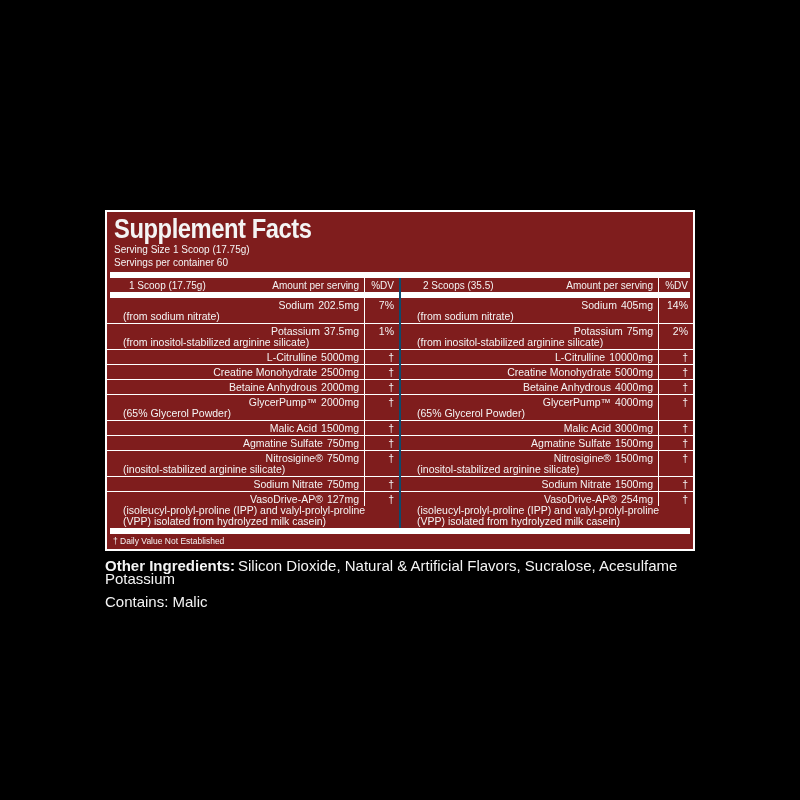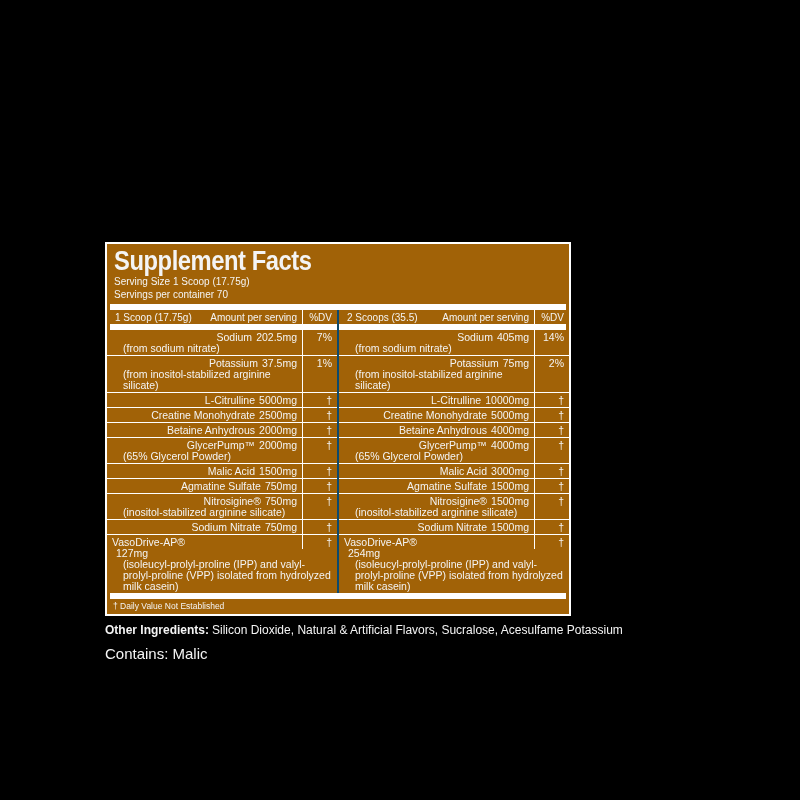--- a/index.html
+++ b/index.html
@@ -2,62 +2,62 @@
 <html><head>
 <meta charset="utf-8">
 <style>
   html,body{margin:0;padding:0;}
   body{
     width:800px;height:800px;background:#000;position:relative;overflow:hidden;
     font-family:"Liberation Sans", sans-serif;color:#f4f4f4;
     -webkit-font-smoothing:antialiased;
   }
   .wrap{position:absolute;left:105px;top:210px;width:590px;}
-  .facts-box{border:2px solid #fff;background:#a16207;box-sizing:border-box;width:466px;margin-top:32px;}
+  .facts-box{border:2px solid #fff;background:#7f1d1d;box-sizing:border-box;width:590px;}
   .head{padding:3px 7px 0 7px;}
   .title{
     font-size:27px;font-weight:bold;line-height:1.05;letter-spacing:-0.5px;
     transform:scaleX(0.88);transform-origin:left center;white-space:nowrap;
   }
   .serv{font-size:10px;line-height:12px;margin-top:1px;}
   .bar{height:6px;background:#fff;}
   .bar.top{margin:3px 3px 0 3px;}
   .bar.bottom{margin:0 3px;}
   .cols{display:flex;align-items:stretch;}
   .half{flex:1 1 0;min-width:0;}
   .half.right{border-left:2px solid #0c4a6e;}
   .half .bar.underhead{margin:0 0 0 3px;}
   .half.right .bar.underhead{margin:0 3px 0 0;}
   .thead{display:flex;font-size:10px;line-height:11px;}
-  .th-main{flex:1;display:flex;justify-content:space-between;padding:2px 5px 1px 8px;min-width:0;}
+  .th-main{flex:1;display:flex;justify-content:space-between;padding:2px 5px 1px 22px;min-width:0;}
   .th-dv{flex:0 0 35px;box-sizing:border-box;border-left:1px solid #fff;text-align:right;padding:2px 5px 1px 0;}
   .row{display:flex;border-bottom:1px solid #fff;font-size:10.5px;}
   .rows .row:last-child{border-bottom:none;}
   .rmain{flex:1;min-width:0;padding:1.5px 5px;}
   .l1{display:flex;justify-content:flex-end;line-height:11px;}
   .amt{white-space:nowrap;padding-left:4px;}
   .sub{padding-left:11px;line-height:11px;}
   .dvc{flex:0 0 35px;box-sizing:border-box;border-left:1px solid #fff;text-align:right;padding:1.5px 5px 0 0;line-height:11px;}
   .row.wide{display:block;position:relative;}
-  .row.wide .l1{padding-right:35px;flex-direction:column;}
+  .row.wide .l1{padding-right:35px;}
   .row.wide .dvc{position:absolute;top:0;right:0;width:35px;height:14px;padding-top:1.5px;}
   .footnote{font-size:8.5px;line-height:10px;padding:2px 6px 3px 6px;}
-  .other{margin-top:8px;font-size:12px;line-height:13px;}
+  .other{margin-top:8px;font-size:15px;line-height:13px;}
   .other b{margin-right:3px;}
   .contains{margin-top:8px;font-size:15px;line-height:17px;}
 </style>
 </head>
 <body>
 
 <div class="wrap">
   <div class="facts-box">
     <div class="head">
       <div class="title">Supplement Facts</div>
       <div class="serv">Serving Size 1 Scoop (17.75g)</div>
-      <div class="serv">Servings per container 70</div>
+      <div class="serv">Servings per container 60</div>
     </div>
     <div class="bar top"></div>
 
     <div class="cols">
       <section class="half">
         <div class="thead">
           <div class="th-main">
             <span>1 Scoop (17.75g)</span>
             <span>Amount per serving</span>
           </div>

